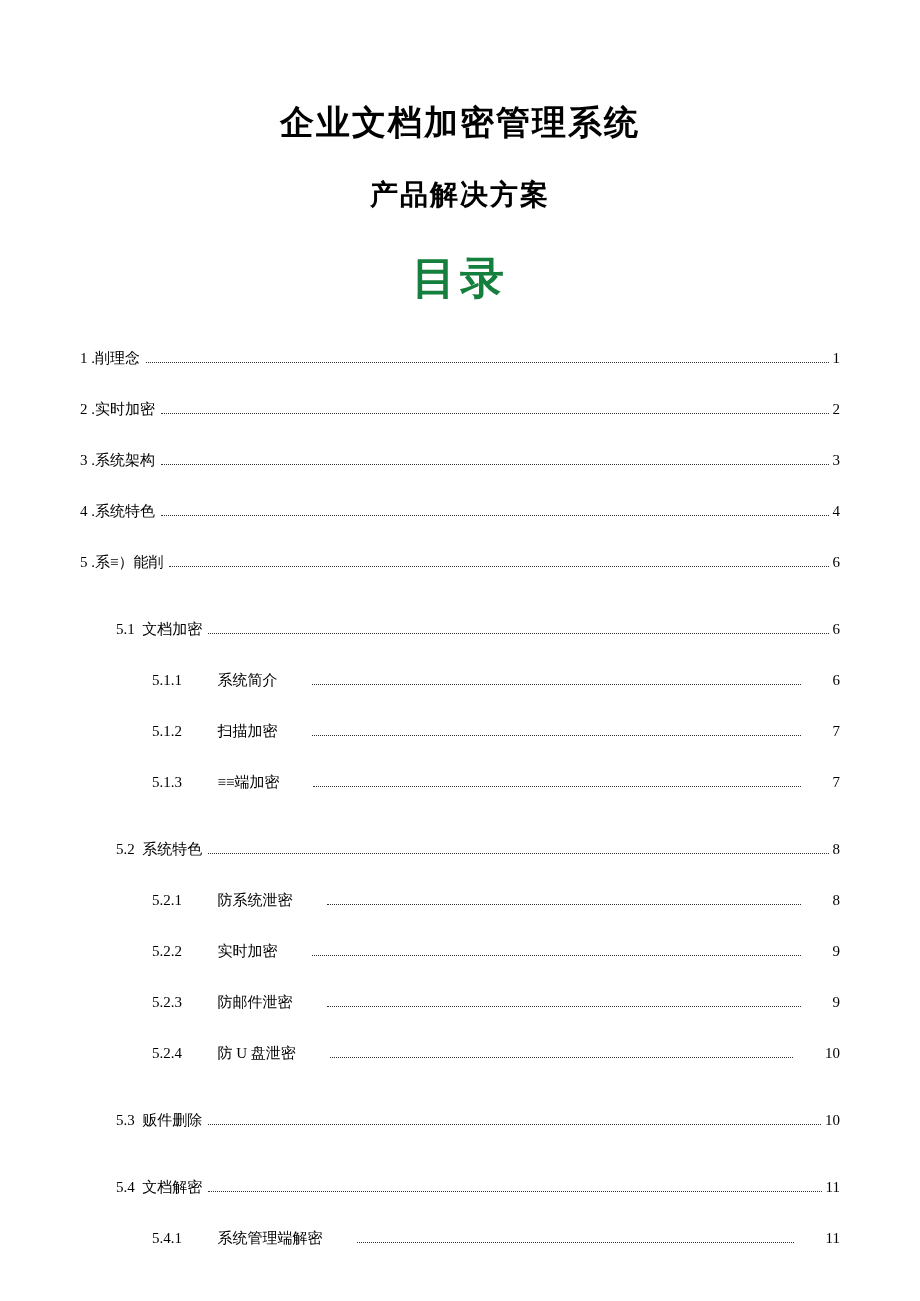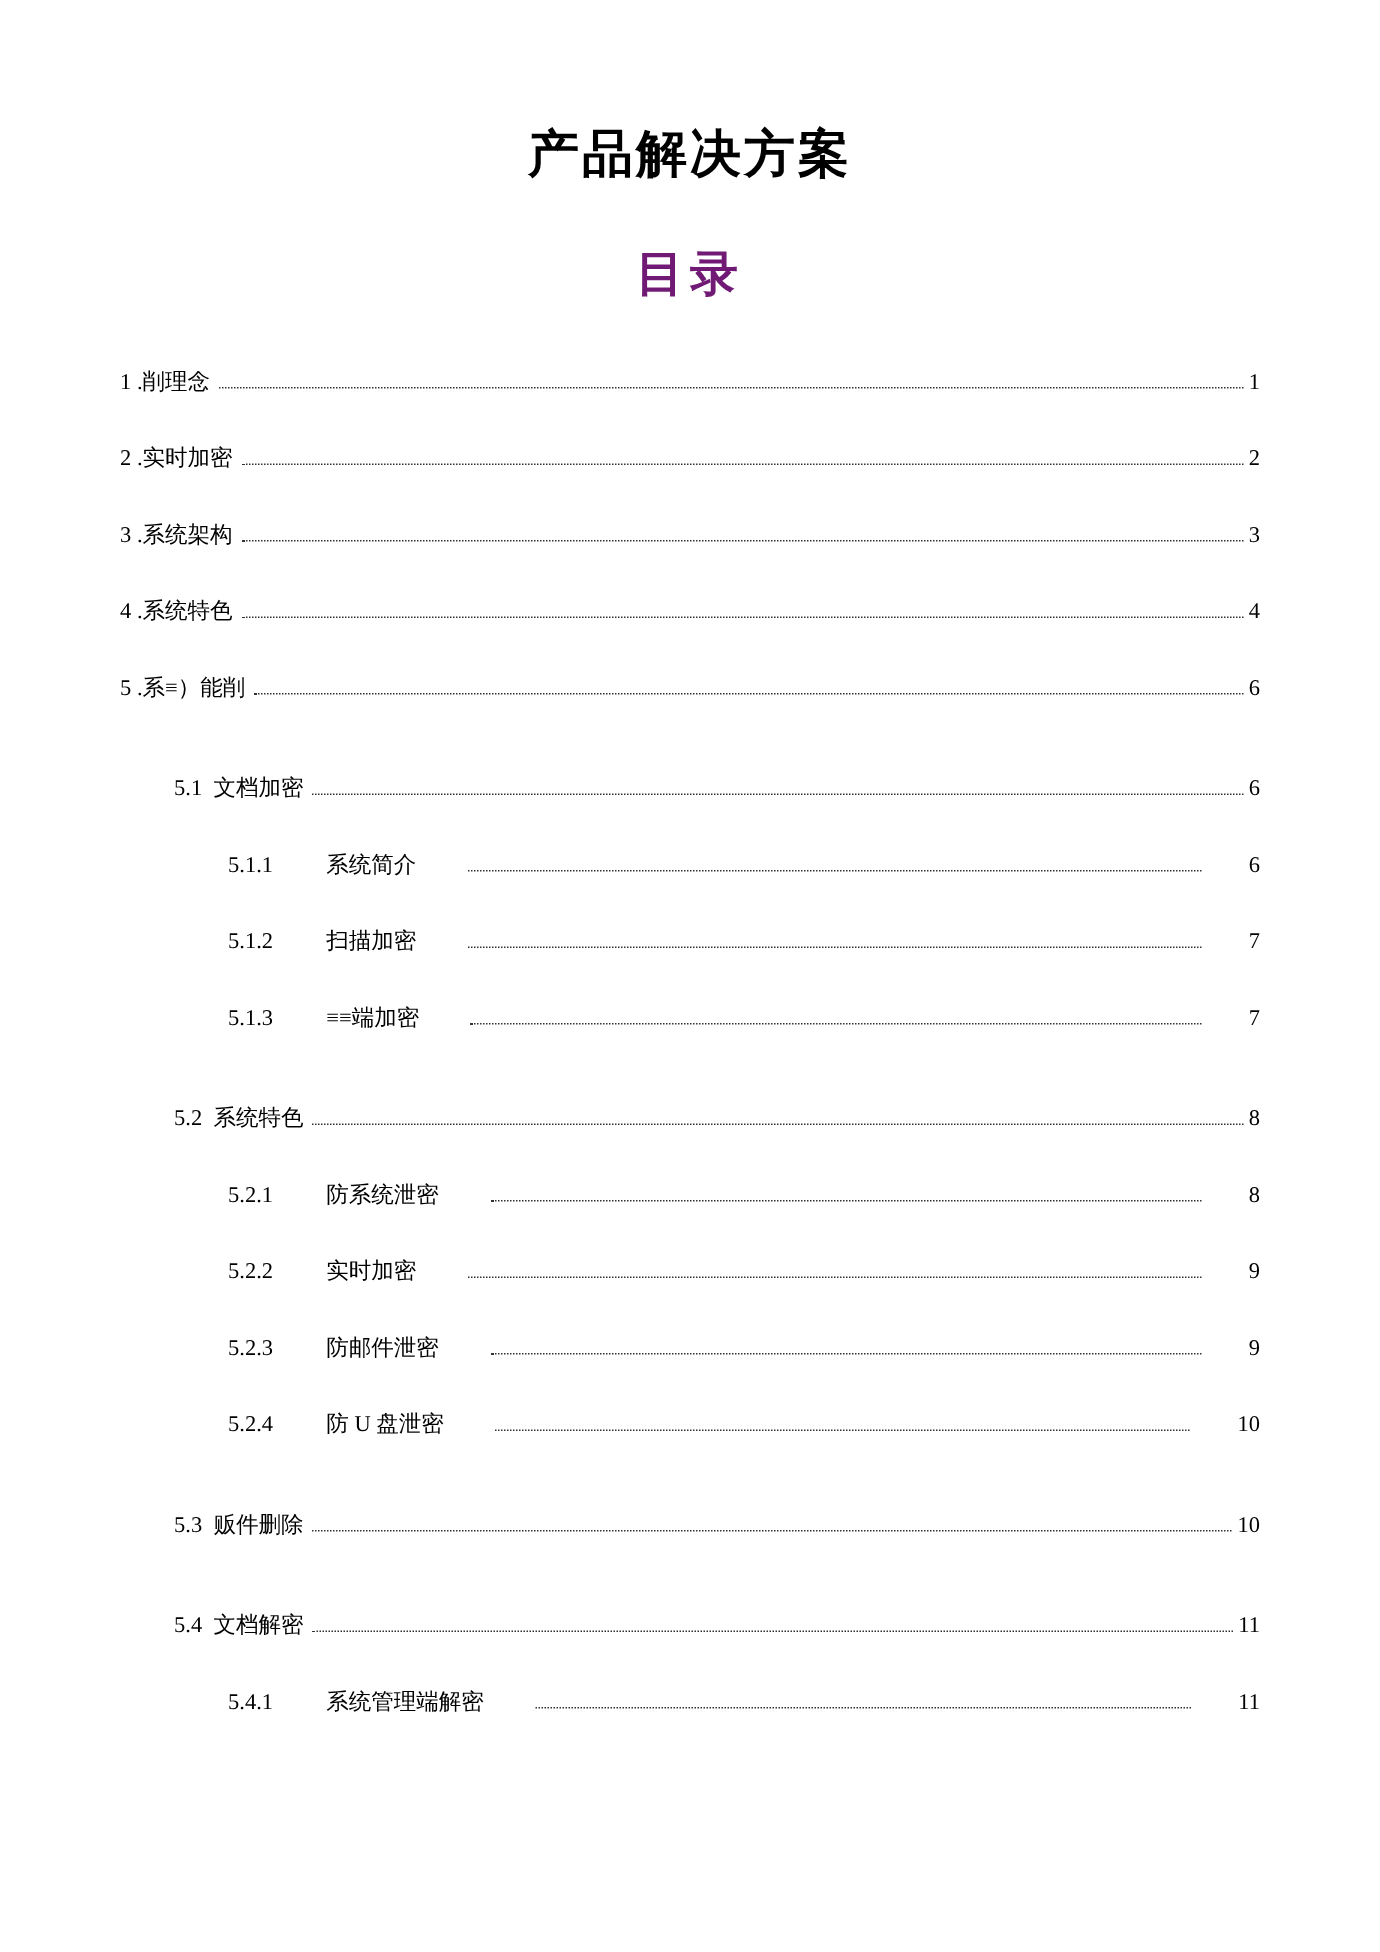--- a/index.html
+++ b/index.html
@@ -19,29 +19,29 @@
       text-align: center;
       margin-bottom: 40px;
     }
     .main-title {
       font-size: 34px;
       font-weight: bold;
       letter-spacing: 2px;
       margin: 20px 0 30px 0;
     }
     .sub-title {
-      font-size: 34px;
+      font-size: 28px;
       font-weight: bold;
       letter-spacing: 2px;
       margin-bottom: 35px;
     }
     .toc-header {
-      font-size: 32px;
+      font-size: 44px;
       font-weight: bold;
-      color: #701a75;
+      color: #15803d;
       letter-spacing: 4px;
       margin-bottom: 40px;
     }
     .toc {
       padding-left: 0;
     }
     .toc-entry {
       display: flex;
       align-items: baseline;
       font-size: 15px;
@@ -74,20 +74,21 @@
     }
     .level-3 {
       padding-left: 72px;
       gap: 28px;
     }
   </style>
 </head>
 <body>
 
 <div class="title-block">
+  <div class="main-title">企业文档加密管理系统</div>
   <div class="sub-title">产品解决方案</div>
   <div class="toc-header">目录</div>
 </div>
 
 <div class="toc" id="toc-container">
     <div class="toc-entry level-1">
       <span class="toc-num">1 </span>
       <span class="toc-label">.削理念</span>
       <span class="toc-dots"></span>
       <span class="toc-page">1</span>

